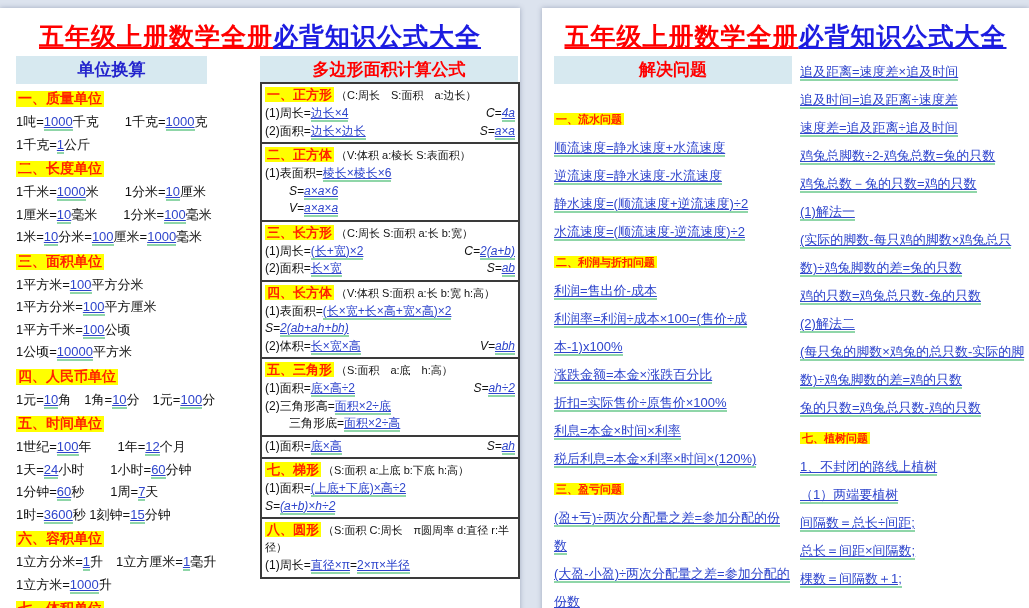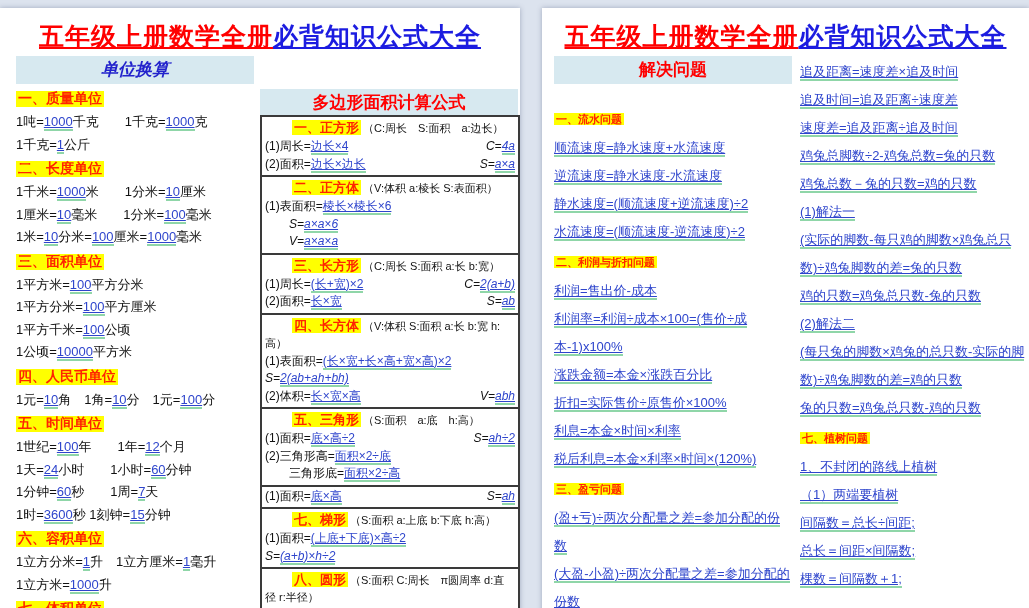--- a/index.html
+++ b/index.html
@@ -24,30 +24,30 @@
   .blk-l{color:#111;overflow:hidden;}
   .s-k{color:#111;}
   .s-b{color:#2e45cc;text-decoration:underline;text-decoration-color:#2e45cc;
     border-bottom:2px solid #8fd6a8;}
   .s-ki{color:#111;font-style:italic;}
   .s-bi{color:#2e45cc;font-style:italic;text-decoration:underline;
     border-bottom:2px solid #8fd6a8;}
   .rr{float:right;margin-left:6px;}
   
   .p1c1{width:238px;margin-left:16px;}
-  .p1c1 .band{width:238px;margin-bottom:3px;font-style:italic;}
+  .p1c1 .band{width:191px;margin-bottom:3px;}
   .p1c1 .blk-l{font-size:13px;line-height:22.5px;}
   .p1c1 .blk-h{line-height:22px;}
   .p1c1 .hl{font-size:14px;font-family:Liberation Mono, monospace;}
   
   .p1c2{width:260px;margin-left:6px;}
-  .p1c2 .band{width:258px;margin-top:33px;}
+  .p1c2 .band{width:258px;}
   .cell{border:2px solid #3a3a3a;margin-top:-2px;padding:1px 3px 2px 3px;
     font-size:12px;line-height:17px;}
-  .cell .hl{font-size:13px;margin-left:27px;}
+  .cell .hl{font-size:13px;}
   .cell .blk-l{font-size:12px;line-height:17.5px;}
   
   .p2c1{width:238px;margin-left:12px;}
   .p2c1 .band{width:238px;margin-bottom:20px;}
   .p2c2{width:232px;margin-left:8px;padding-top:2px;}
   .p2col .blk-l{font-size:13px;line-height:28px;}
   .p2col .blk-h{line-height:28px;}
   .p2col .hl{font-size:11px;}
 </style>
 </head>

